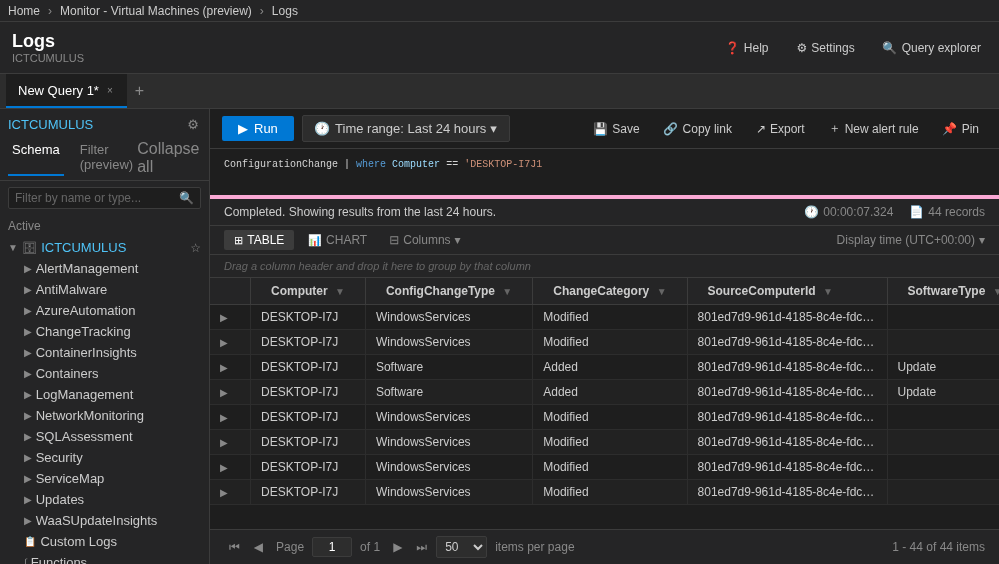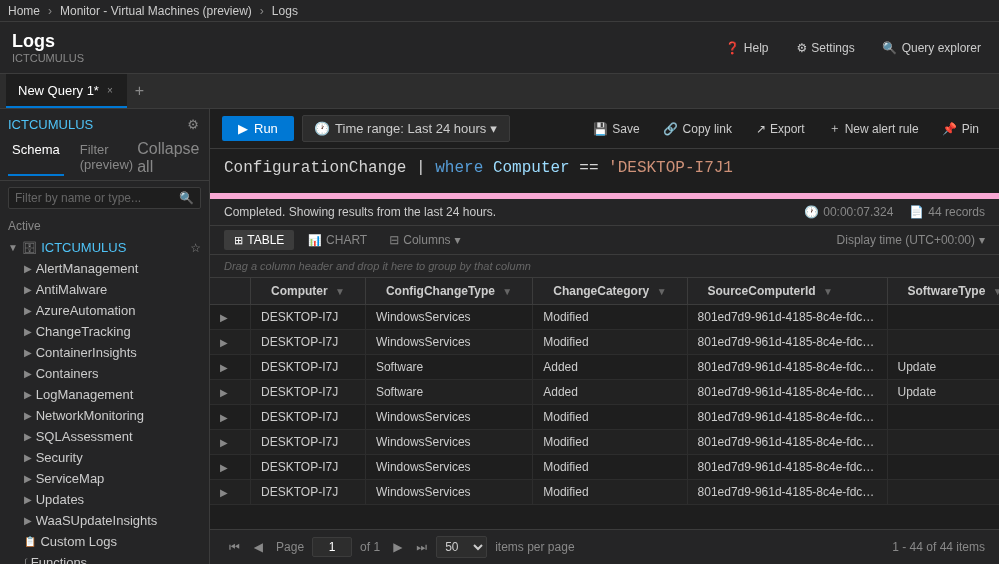--- a/index.html
+++ b/index.html
@@ -63,21 +63,21 @@
     .right-content { flex: 1; display: flex; flex-direction: column; overflow: hidden; }
 
     
     .query-toolbar { background: #1e1e1e; padding: 6px 12px; display: flex; align-items: center; gap: 8px; border-bottom: 1px solid #3c3c3c; }
     .run-btn { background: #0078d4; color: #fff; border: none; padding: 5px 16px; border-radius: 2px; cursor: pointer; font-size: 13px; display: flex; align-items: center; gap: 6px; }
     .time-range-btn { background: #2d2d2d; color: #cccccc; border: 1px solid #3c3c3c; padding: 5px 12px; border-radius: 2px; cursor: pointer; font-size: 13px; display: flex; align-items: center; gap: 4px; }
     .toolbar-spacer { flex: 1; }
     .toolbar-action-btn { background: none; border: none; color: #cccccc; cursor: pointer; font-size: 12px; display: flex; align-items: center; gap: 4px; padding: 4px 8px; border-radius: 2px; }
 
     
-    .query-editor { background: #1e1e1e; padding: 10px 14px; border-bottom: 6px solid #f9a8d4; font-family: 'Consolas', 'Courier New', monospace; font-size: 16px; min-height: 50px; }
+    .query-editor { background: #1e1e1e; padding: 10px 14px; border-bottom: 4px solid #f9a8d4; font-family: 'Consolas', 'Courier New', monospace; font-size: 10px; min-height: 50px; }
     .query-text { color: #d4d4d4; }
     .query-keyword { color: #569cd6; }
     .query-pipe { color: #d4d4d4; }
     .query-field { color: #9cdcfe; }
     .query-operator { color: #d4d4d4; }
     .query-string { color: #ce9178; }
 
     
     .results-area { flex: 1; display: flex; flex-direction: column; overflow: hidden; }
     .results-header { background: #252526; padding: 6px 14px; display: flex; align-items: center; justify-content: space-between; border-bottom: 1px solid #3c3c3c; font-size: 12px; color: #888; }

